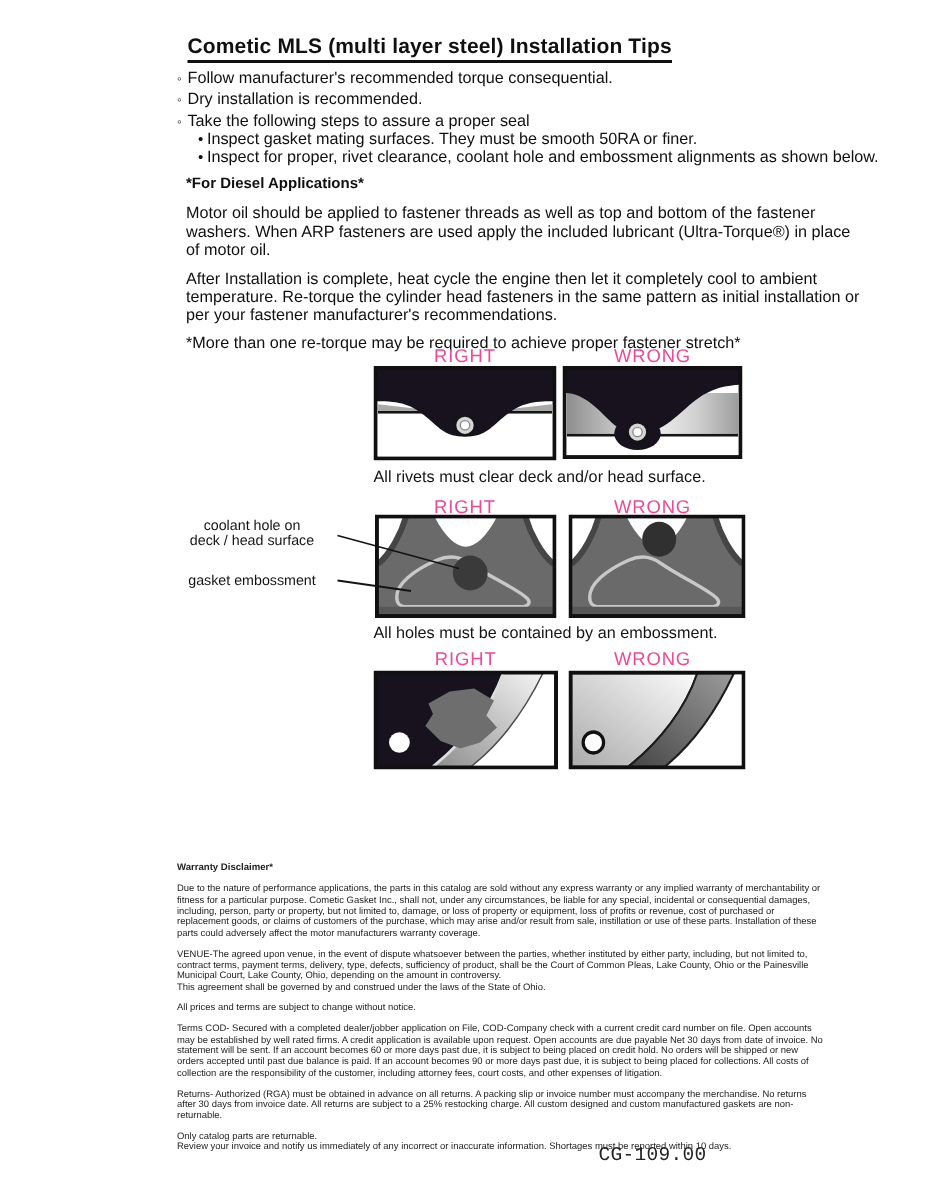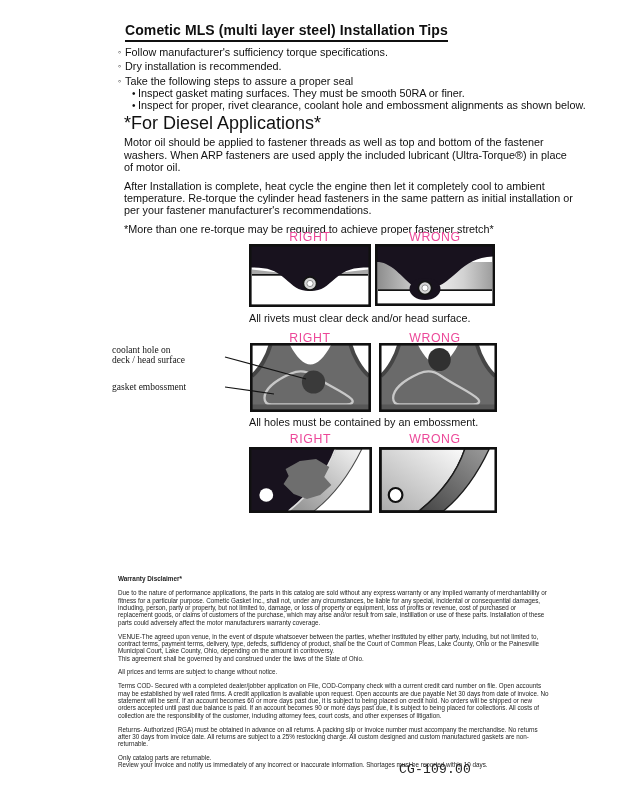--- a/index.html
+++ b/index.html
@@ -12,47 +12,47 @@
     position:absolute; left:113px; top:22px; font-size:14px; font-weight:bold;
     border-bottom:2px solid #101010; padding-bottom:2px; letter-spacing:0.1px;
   }
   .tips { position:absolute; left:106px; top:45px; font-size:10.8px; }
   .tip-row { display:flex; line-height:14.3px; }
   .tip-row .mk { width:7px; font-size:9px; line-height:14.3px; }
   .tip-sub { display:flex; margin-left:14px; line-height:11.9px; }
   .tip-sub .mk2 { width:6px; font-size:10px; line-height:11.9px; }
   
   .diesel { position:absolute; left:112px; top:117px; width:452px; font-size:10.8px; line-height:12.3px; }
-  .diesel h2 { font-size:18px; font-weight:normal; margin:0 0 7px 0; }
+  .diesel h2 { font-size:10px; font-weight:bold; margin:0 0 7px 0; }
   .diesel p { margin:0 0 6.5px 0; }
   
   .diagrams { position:absolute; left:0; top:228px; width:618px; height:322px; }
   .dg-head { position:absolute; font-size:12.3px; text-align:center; letter-spacing:0.6px; color:#ec4899; }
   .dg-panel { position:absolute; display:block; }
   .dg-cap { position:absolute; left:237px; font-size:10.8px; line-height:12px; color:#141414; }
-  .callout { position:absolute; font-size:9.5px; line-height:9.8px; text-align:left; color:#141414;font-family:Liberation Serif, serif; }
+  .callout { position:absolute; font-size:9.5px; line-height:9.8px; text-align:center; color:#141414; }
   .leader-overlay { position:absolute; left:0; top:0; pointer-events:none; }
   
   .legal { position:absolute; left:106px; top:575px; width:433px; font-size:6.3px; line-height:7.35px; color:#1c1c1c; }
   .legal h3 { font-size:6.4px; font-weight:bold; margin:0 0 7px 0; }
   .legal .blk { margin:0 0 6.5px 0; }
   
   .footer { position:absolute; left:387px; top:762px; font-size:13px; color:#222; letter-spacing:0.2px;font-family:Liberation Mono, monospace; }
 </style>
 </head>
 <body>
 
 <div id="page">
 
   <div class="title">Cometic MLS (multi layer steel) Installation Tips</div>
 
   <div class="tips">
     <div class="tip-row">
       <span class="mk">◦</span>
-      <span>Follow manufacturer's sufficiency torque specifications.</span>
+      <span>Follow manufacturer's recommended torque consequential.</span>
     </div>
     <div class="tip-row">
       <span class="mk">◦</span>
       <span>Dry installation is recommended.</span>
     </div>
     <div class="tip-row">
       <span class="mk">◦</span>
       <span>Take the following steps to assure a proper seal</span>
     </div>
     <div class="tip-sub">

